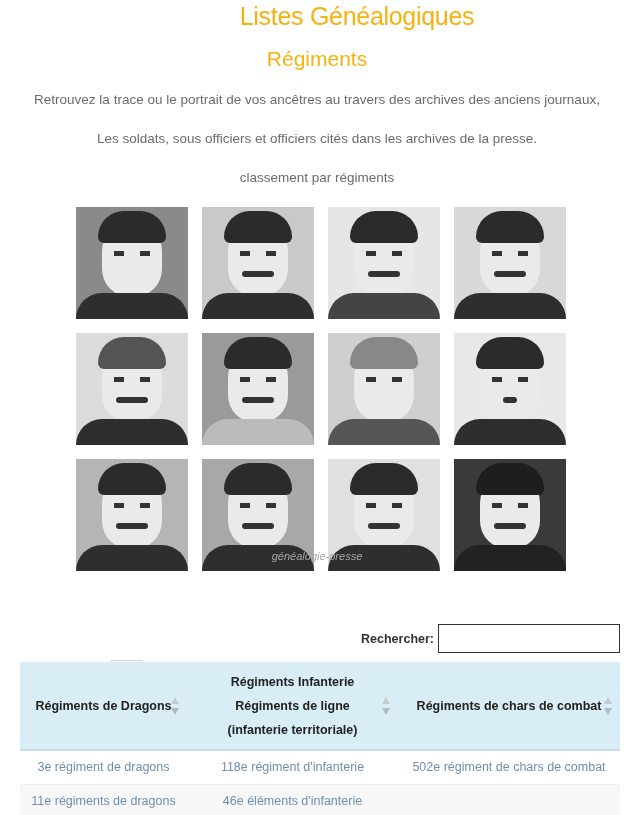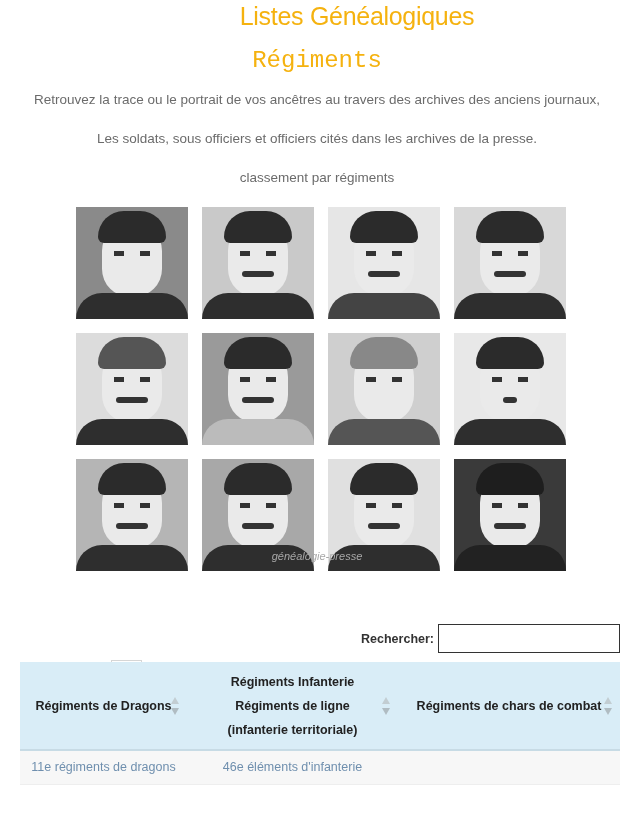--- a/index.html
+++ b/index.html
@@ -2,21 +2,21 @@
 <html><head>
 <meta charset="utf-8">
 <style>
   * { box-sizing: border-box; margin: 0; padding: 0; }
   html, body { width: 634px; height: 815px; overflow: hidden; background: #ffffff; }
   body { font-family: "Liberation Sans", "DejaVu Sans", sans-serif; color: #555; position: relative; }
 
   .title { position: absolute; left: 0; width: 634px; top: 2px; text-align: center;
     font-size: 25px; color: #f5b20f; font-weight: normal; letter-spacing: -0.3px; margin-left: 40px; }
   .subtitle { position: absolute; left: 0; width: 634px; top: 47px; text-align: center;
-    font-size: 24px; color: #f5b20f; font-weight: normal; font-family: Liberation Mono, monospace; }
+    font-size: 21px; color: #f5b20f; font-weight: normal; }
   .intro { position: absolute; left: 0; width: 634px; text-align: center; font-size: 13.5px; color: #6b6b6b; }
   .intro.l1 { top: 92px; } .intro.l2 { top: 131px; } .intro.l3 { top: 170px; }
 
   .gallery { position: absolute; left: 76px; top: 207px; width: 490px; display: grid;
     grid-template-columns: repeat(4, 112px); grid-auto-rows: 112px; column-gap: 14px; row-gap: 14px; }
   .photo { width: 112px; height: 112px; position: relative; overflow: hidden; background: #cfcfcf; }
   .photo .face { position: absolute; left: 26px; top: 14px; width: 60px; height: 76px; border-radius: 30px 30px 28px 28px; background: #eaeaea; }
   .photo .hair { position: absolute; left: 22px; top: 4px; width: 68px; height: 32px; border-radius: 34px 34px 8px 8px; background: #2b2b2b; }
   .photo .eyes { position: absolute; left: 38px; top: 44px; width: 36px; height: 5px; border-left: 10px solid #333; border-right: 10px solid #333; }
   .photo .mous { position: absolute; left: 40px; top: 64px; width: 32px; height: 6px; border-radius: 3px; background: #333; }
@@ -172,19 +172,24 @@
       <th class="c3">
         <span class="lbl">Régiments de chars de combat</span>
         <span class="sort">
             <span class="up"></span>
             <span class="dn"></span>
           </span>
       </th>
     </tr>
   </thead>
   <tbody>
+    <tr class="odd">
+      <td><a href="#">3e régiment de dragons</a></td>
+      <td><a href="#">118e régiment d'infanterie</a></td>
+      <td><a href="#">502e régiment de chars de combat</a></td>
+    </tr>
     <tr class="even">
       <td><a href="#">11e régiments de dragons</a></td>
       <td><a href="#">46e éléments d'infanterie</a></td>
       <td><span></span></td>
     </tr>
   </tbody>
 </table>
 
 </body></html>

